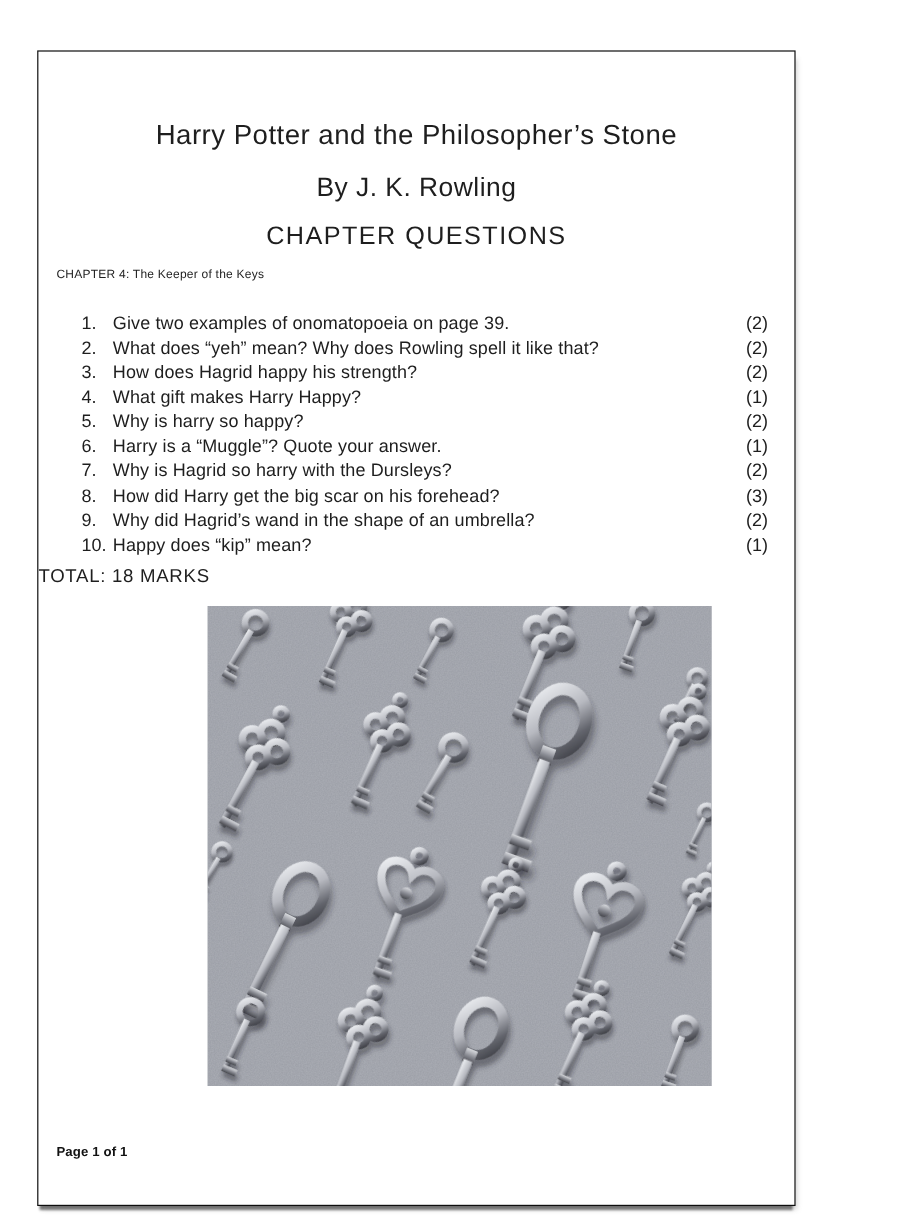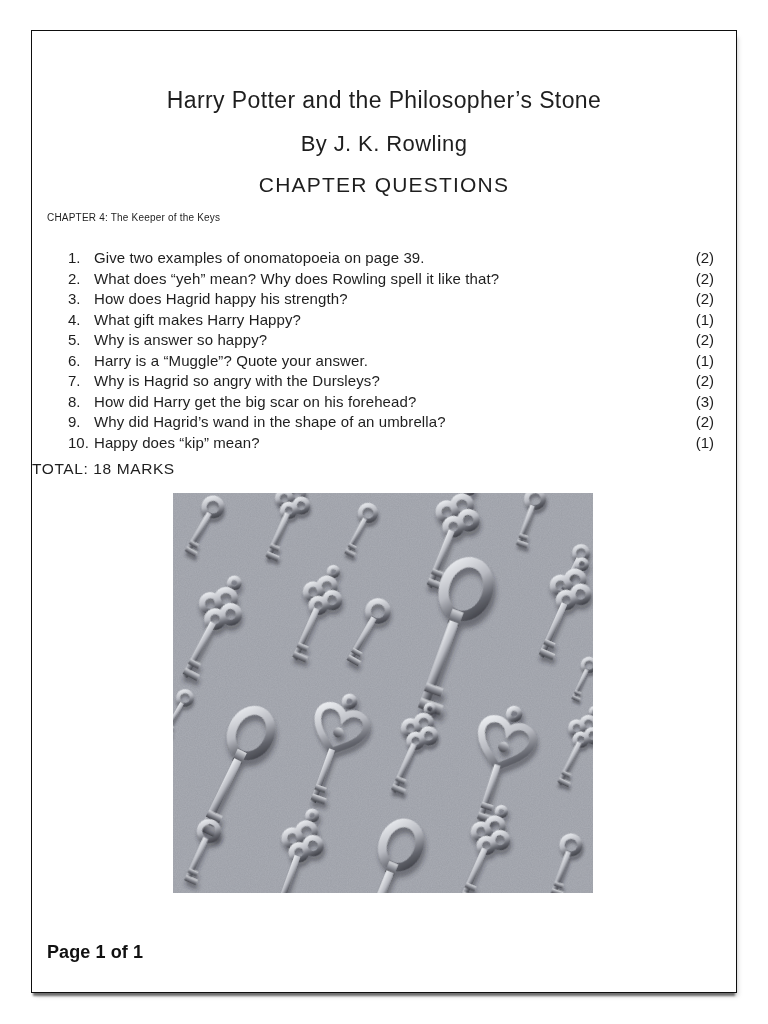--- a/index.html
+++ b/index.html
@@ -1,21 +1,21 @@
 <!DOCTYPE html>
 <html><head>
 <meta charset="utf-8">
 <style>
   html, body { margin:0; padding:0; }
   body {
     width:768px; height:1024px; background:#ffffff; position:relative;
     font-family:"Liberation Sans", sans-serif; color:#1e1e1e; overflow:hidden;
   }
   .page {
-    position:absolute; left:31px; top:30px; width:706px; height:963px;
+    position:absolute; left:31px; top:42px; width:632px; height:963px;
     background:#ffffff; border:1.5px solid #0e0e0e; box-sizing:border-box;
     box-shadow:0 5px 2px -2px rgba(75,75,75,0.75), 3px 5px 4px -2px rgba(120,120,120,0.35);
   }
   .center-line { position:absolute; left:0; right:0; text-align:center; white-space:nowrap; }
   .doc-title   { top:56px;  font-size:23px; font-weight:400; letter-spacing:0.4px; }
   .doc-author  { top:100px; font-size:22px; font-weight:400; letter-spacing:0.4px; }
   .doc-heading { top:142px; font-size:21px; font-weight:400; letter-spacing:1.2px; }
   .chapter-heading {
     position:absolute; top:181px; left:15px; font-size:10px; letter-spacing:0.2px;
   }
@@ -30,21 +30,21 @@
   .total-line {
     position:absolute; top:429px; left:0; right:0; 
     font-size:15.5px; letter-spacing:0.6px;
   }
   .photo {
     position:absolute; top:462px; left:141px; width:420px; height:400px;
     overflow:hidden; background:#9b9ea6;
   }
   .photo svg { display:block; }
   .page-footer {
-    position:absolute; top:911px; left:15px; font-size:18px; font-weight:700;
+    position:absolute; top:911px; left:15px; font-size:11px; font-weight:700;
     letter-spacing:0.1px; color:#111;
   }
 </style>
 </head>
 <body>
 
 <div class="page">
 
   <div class="center-line doc-title">Harry Potter and the Philosopher’s Stone</div>
   <div class="center-line doc-heading">CHAPTER QUESTIONS</div>
@@ -69,31 +69,31 @@
       <span class="qtext">How does Hagrid happy his strength?</span>
       <span class="qmarks">(2)</span>
     </li>
       <li>
       <span class="qnum">4.</span>
       <span class="qtext">What gift makes Harry Happy?</span>
       <span class="qmarks">(1)</span>
     </li>
       <li>
       <span class="qnum">5.</span>
-      <span class="qtext">Why is answer so happy?</span>
+      <span class="qtext">Why is harry so happy?</span>
       <span class="qmarks">(2)</span>
     </li>
       <li>
       <span class="qnum">6.</span>
       <span class="qtext">Harry is a “Muggle”? Quote your answer.</span>
       <span class="qmarks">(1)</span>
     </li>
       <li>
       <span class="qnum">7.</span>
-      <span class="qtext">Why is Hagrid so angry with the Dursleys?</span>
+      <span class="qtext">Why is Hagrid so harry with the Dursleys?</span>
       <span class="qmarks">(2)</span>
     </li>
       <li>
       <span class="qnum">8.</span>
       <span class="qtext">How did Harry get the big scar on his forehead?</span>
       <span class="qmarks">(3)</span>
     </li>
       <li>
       <span class="qnum">9.</span>
       <span class="qtext">Why did Hagrid’s wand in the shape of an umbrella?</span>

